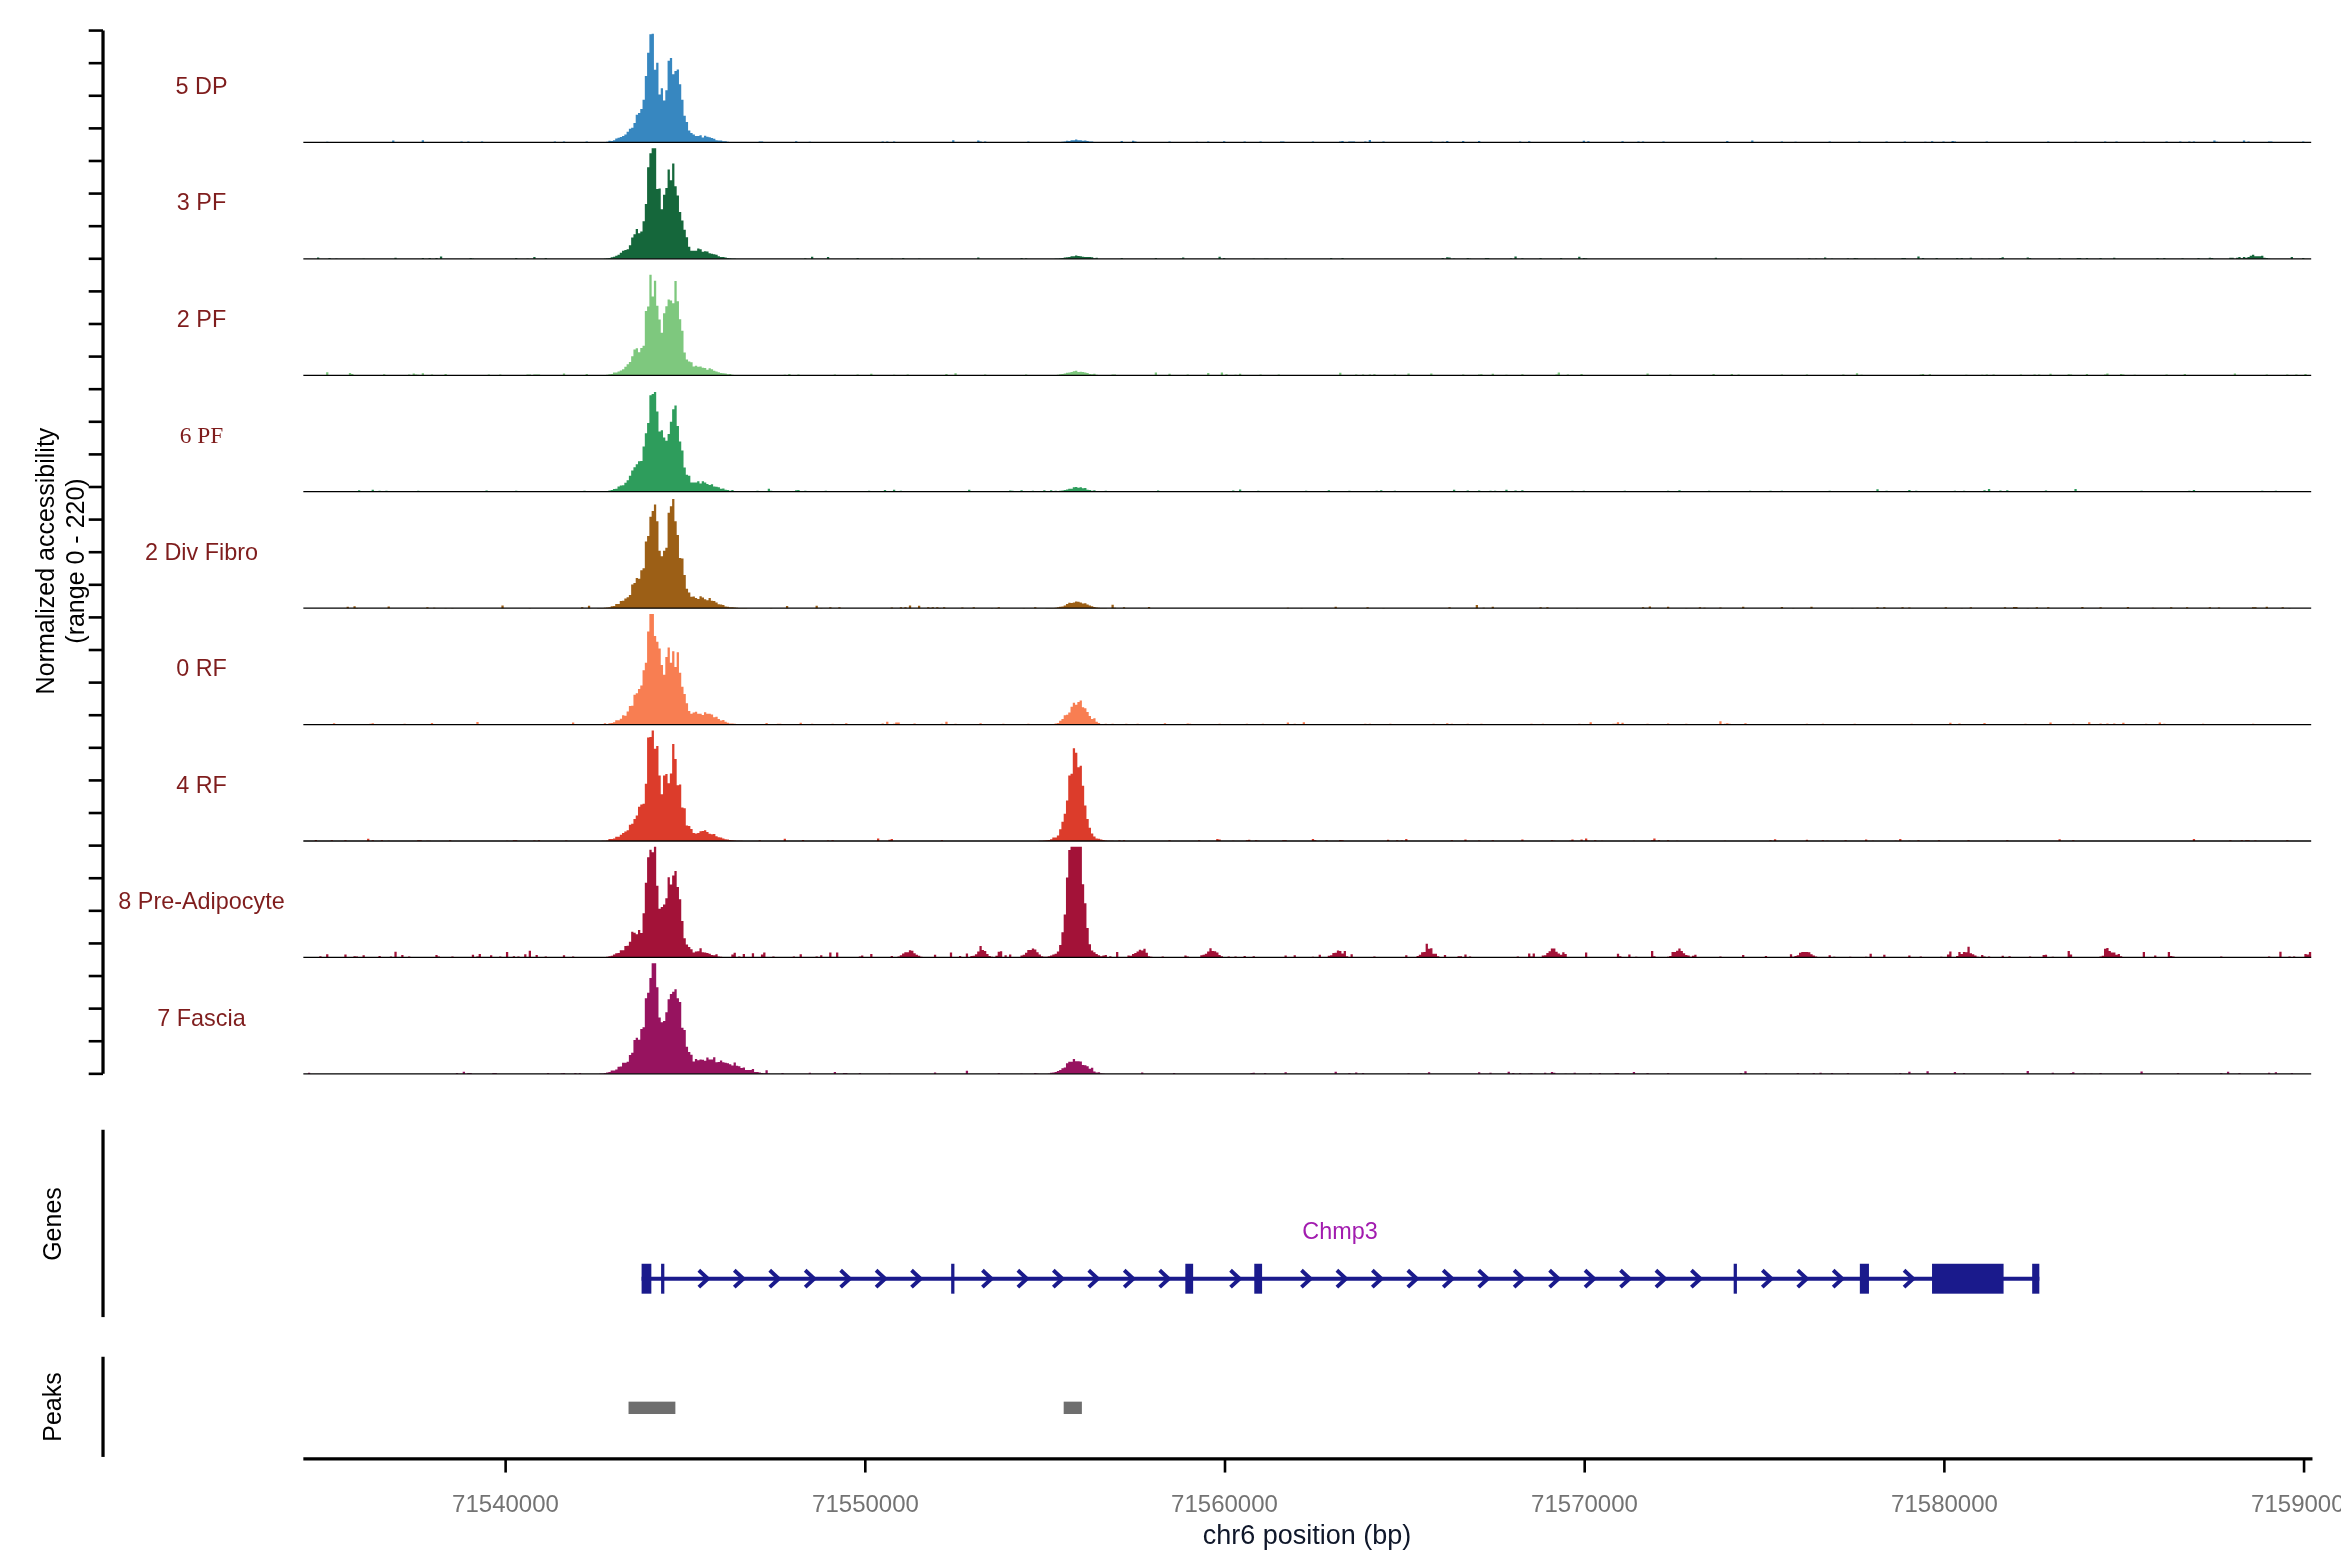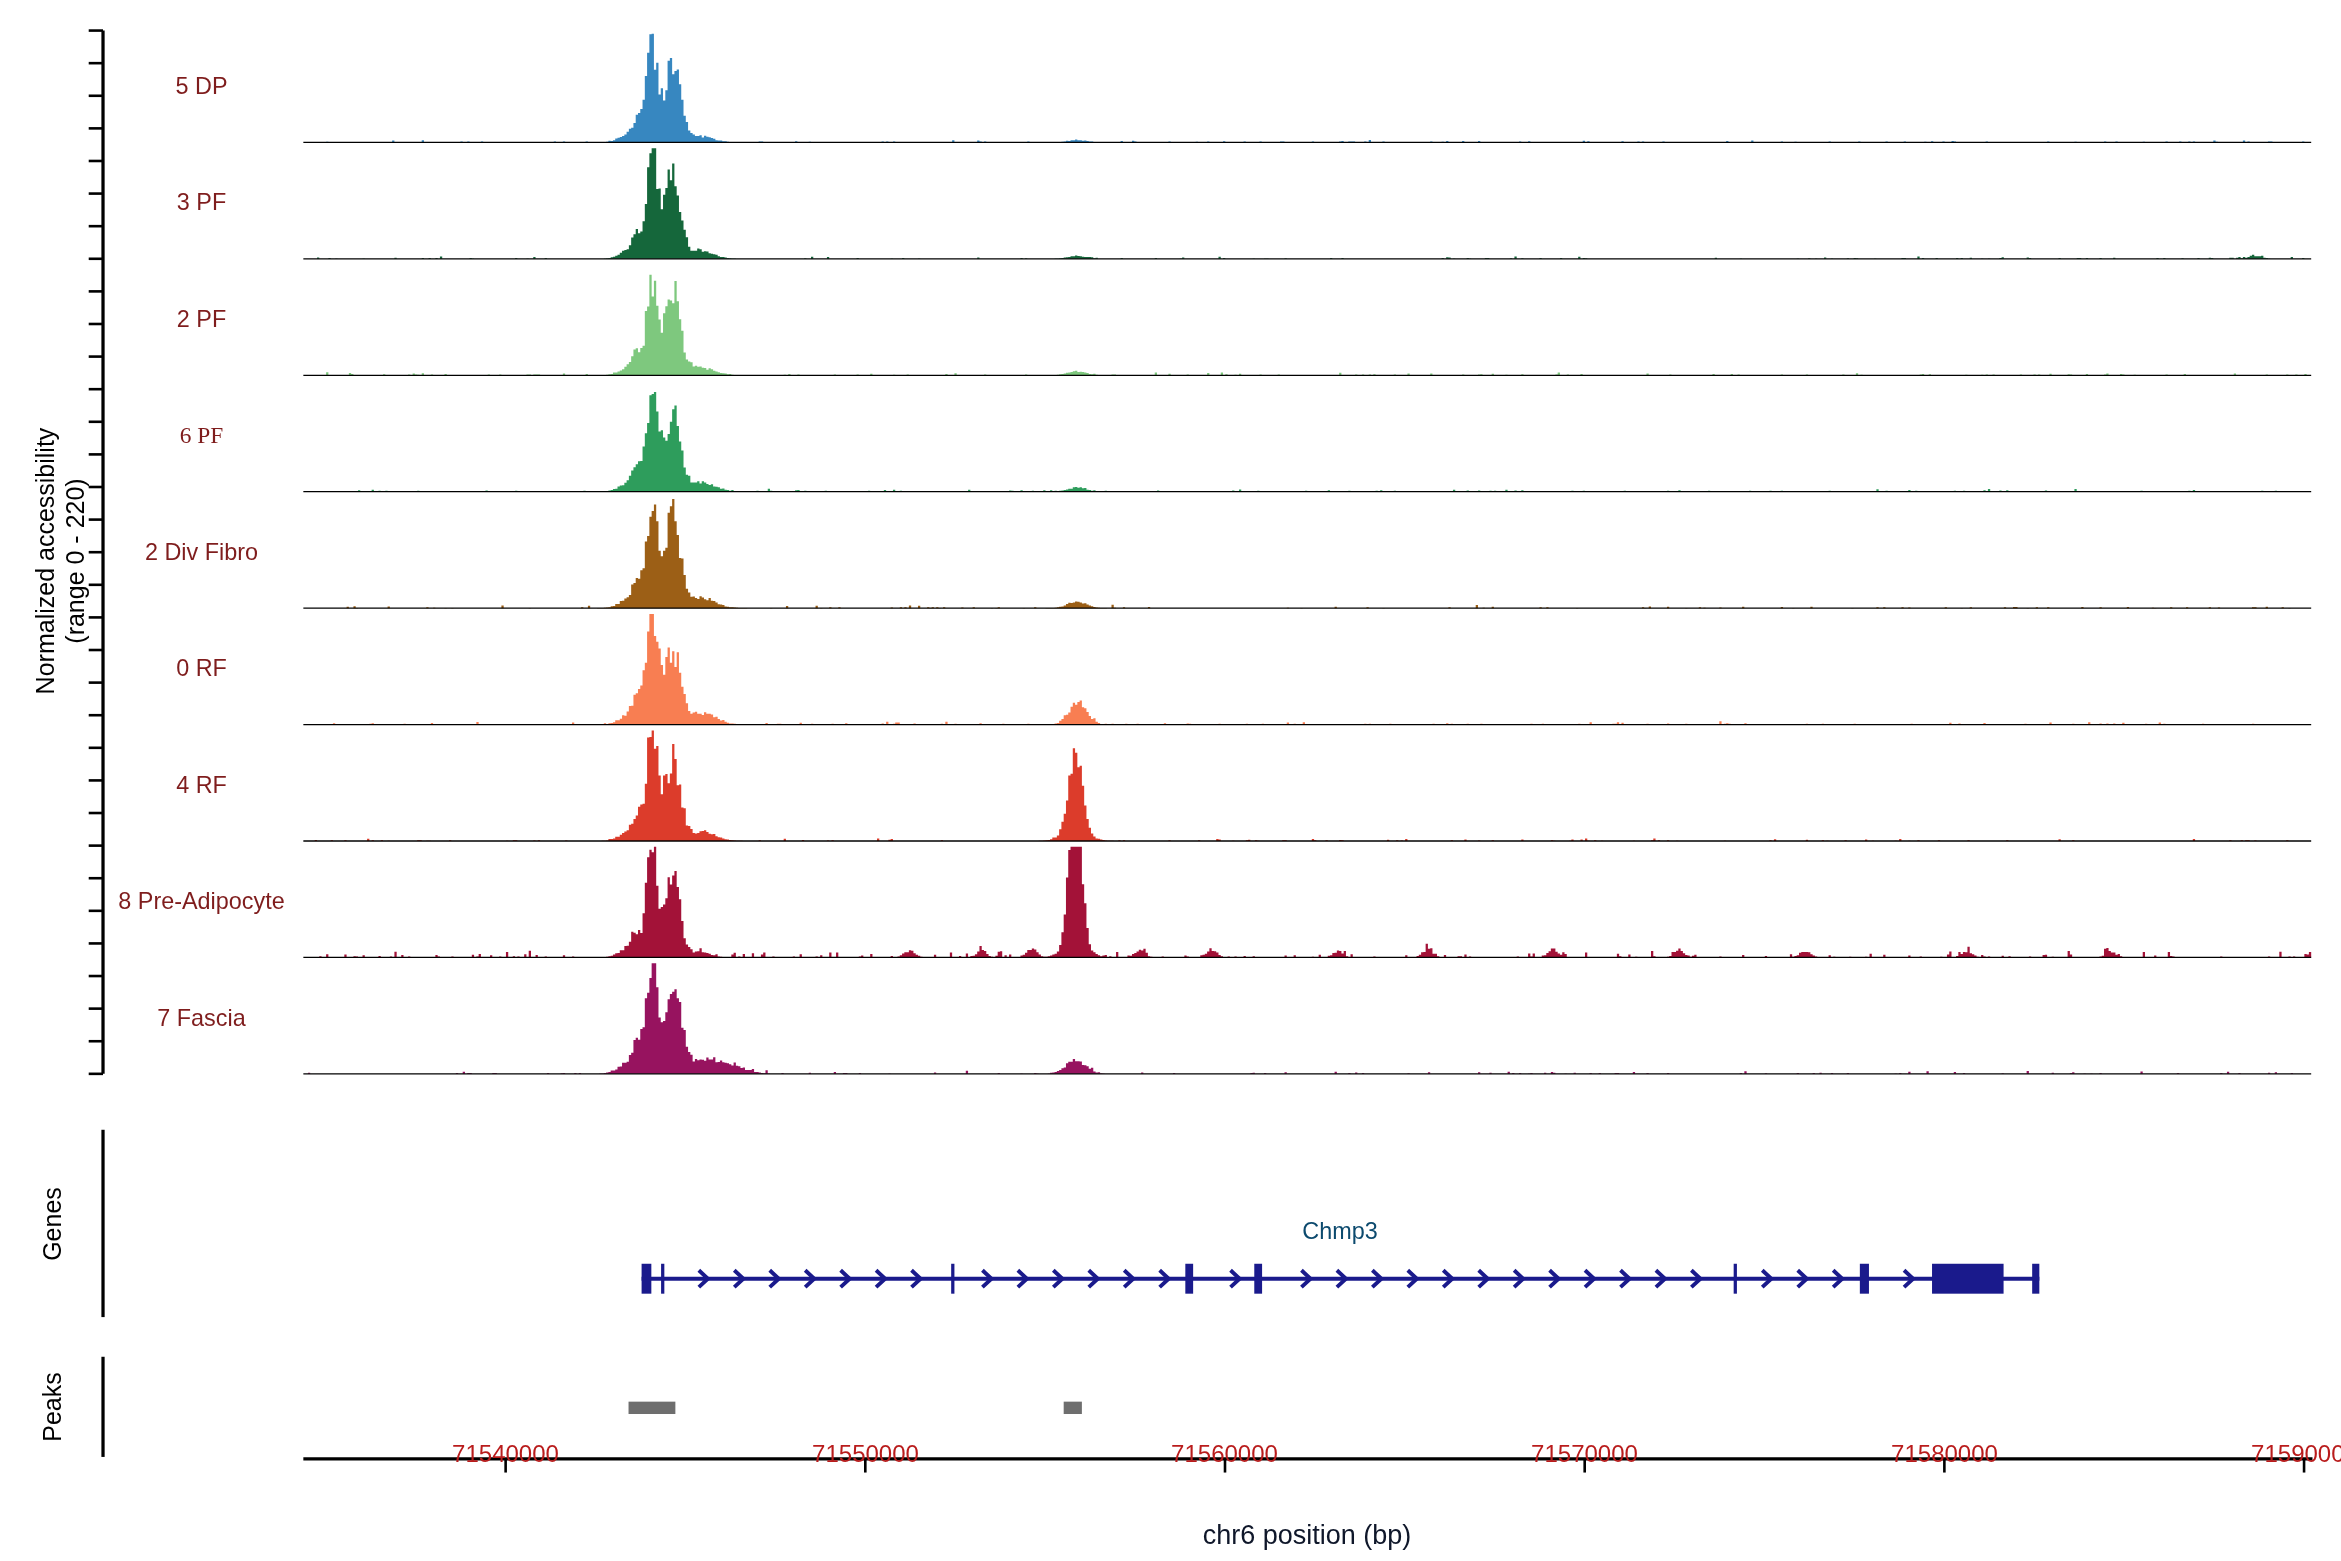--- a/index.html
+++ b/index.html
@@ -1,28 +1,28 @@
 <!DOCTYPE html>
 <html style="font-size:10.4px"><head>
 <meta charset="utf-8">
 <style>
   html,body{margin:0;padding:0;background:#ffffff;}
   body{width:2342px;height:1561px;position:relative;overflow:hidden;
        font-family:"Liberation Sans",sans-serif;color:#000;}
   #plot-canvas{position:absolute;left:0;top:0;}
   .track-label{position:absolute;left:39px;width:325px;height:31px;line-height:31px;
        text-align:center;font-size:23.4px;color:#7f1d1d;}
-  .xtick-label{position:absolute;width:195px;text-align:center;font-size:24px;color:#b91c1c;top:1440px;}
+  .xtick-label{position:absolute;width:195px;text-align:center;font-size:24px;color:#737373;top:1490px;}
   .rot-label{position:absolute;white-space:nowrap;text-align:center;
        transform:translate(-50%,-50%) rotate(-90deg);font-size:25px;color:#000;}
   #y-axis-label{left:60px;top:561px;line-height:30px;}
   #genes-label{left:52px;top:1224px;}
   #peaks-label{left:52px;top:1407px;}
   #gene-name{position:absolute;width:260px;margin-left:-130px;text-align:center;
-       top:1218px;font-size:23.4px;color:#0c4a6e;}
+       top:1218px;font-size:23.4px;color:#a21caf;}
   #x-axis-title{position:absolute;left:1112px;width:390px;text-align:center;top:1520px;
        font-size:27px;color:#0f172a;}
 </style>
 </head>
 <body>
 
 <svg id="plot-canvas" width="2342" height="1561" viewBox="0 0 3600 2400">
     <line x1="158" y1="47" x2="158" y2="1651" stroke="#000" stroke-width="5"></line>
     <line x1="136" y1="47" x2="158" y2="47" stroke="#000" stroke-width="4"></line>
     <line x1="136" y1="97.125" x2="158" y2="97.125" stroke="#000" stroke-width="4"></line>

